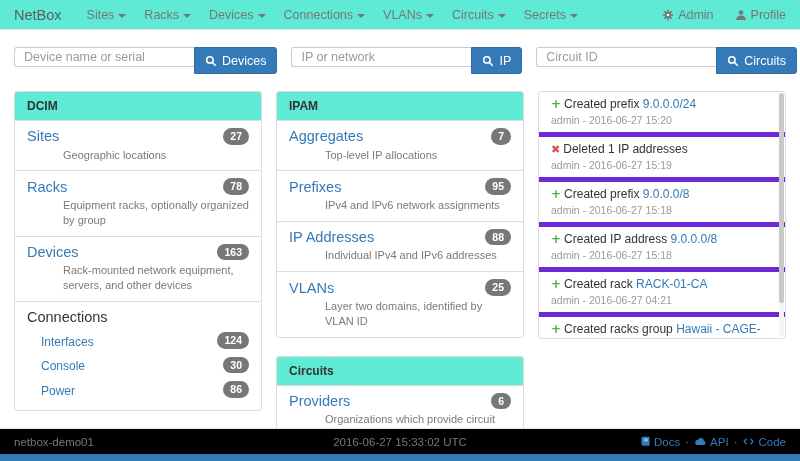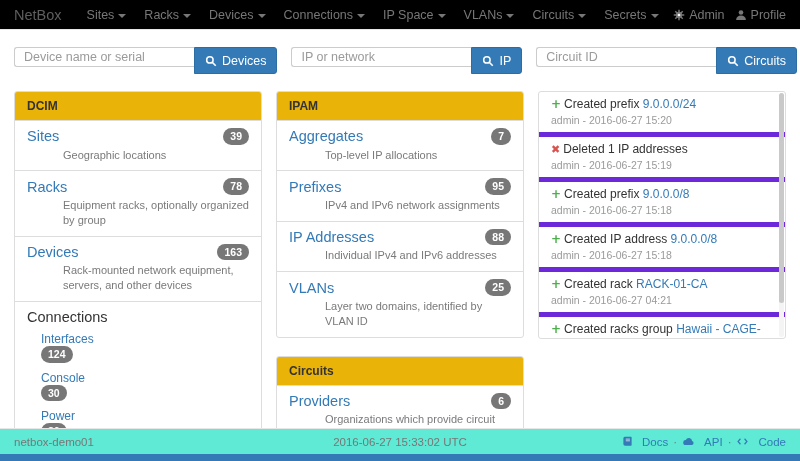--- a/index.html
+++ b/index.html
@@ -1,82 +1,82 @@
 <!DOCTYPE html>
 <html><head>
 <meta charset="utf-8">
 <style>
   * { box-sizing: border-box; margin: 0; padding: 0; }
   html, body { width: 800px; height: 461px; overflow: hidden; background: #fff;
     font-family: "Liberation Sans", "DejaVu Sans", sans-serif; }
   .page { position: relative; width: 800px; height: 461px; }
 
   
-  .navbar { height: 30px; background: #000000; border-bottom: 1px solid #e7e7e7;
+  .navbar { height: 30px; background: #5eead4; border-bottom: 1px solid #e7e7e7;
     display: flex; align-items: center; padding: 0 14px; font-size: 12.5px; color: #777; }
   .brand { font-size: 14.5px; color: #5e5e5e; margin-right: 16px; cursor: pointer; }
   .nav-item { display: flex; align-items: center; gap: 4px; padding: 0 9px; height: 30px;
     color: #777; cursor: pointer; white-space: nowrap; }
   .caret { display: inline-block; width: 0; height: 0; border-top: 4px solid #777;
     border-left: 4px solid transparent; border-right: 4px solid transparent; margin-top: 2px; }
-  .nav-right { margin-left: auto; display: flex; align-items: center; gap: 10px; }
+  .nav-right { margin-left: auto; display: flex; align-items: center; gap: 21px; }
   .nav-util { display: flex; align-items: center; gap: 4px; color: #777; cursor: pointer; }
   .nav-util svg { display: block; }
 
   
   .search-row { display: grid; grid-template-columns: 1fr 1fr 1fr; gap: 14px; margin: 17px 14px 0; }
   .input-group { display: flex; }
   .input-group input { flex: 1; min-width: 0; height: 20px; border: 1px solid #ccc;
     border-right: none; border-radius: 3px 0 0 3px; padding: 0 9px; font-size: 12.5px; color: #555;
     font-family: inherit; outline: none; }
   .input-group input::placeholder { color: #9b9b9b; }
   .btn-primary { height: 27px; background: #337ab7; border: 1px solid #2e6da4; color: #fff;
     border-radius: 0 3px 3px 0; font-size: 12.5px; padding: 0 10px; display: flex;
     align-items: center; gap: 5px; cursor: pointer; font-family: inherit; white-space: nowrap; }
 
   
   .main { display: grid; grid-template-columns: 1fr 1fr 1fr; gap: 14px; margin: 17px 14px 0; }
   .panel { border: 1px solid #ddd; border-radius: 3px; background: #fff; margin-bottom: 18px; }
-  .panel-heading { background: #eab308; border-bottom: 1px solid #ddd; padding: 7px 12px;
+  .panel-heading { background: #5eead4; border-bottom: 1px solid #ddd; padding: 7px 12px;
     font-size: 12px; font-weight: bold; color: #333; border-radius: 2px 2px 0 0; }
   .lg-item { padding: 7px 12px 8px; border-top: 1px solid #ddd; }
   .lg-item.first { border-top: none; }
   .lg-head { display: flex; align-items: center; justify-content: space-between; }
   .item-link { color: #337ab7; font-size: 14.5px; text-decoration: none; cursor: pointer; }
   .badge { background: #777; color: #fff; border-radius: 10px; font-size: 10.5px;
     font-weight: bold; padding: 2px 7px; line-height: 1.2; }
   .item-desc { color: #7a7a7a; font-size: 11px; margin-top: 3px; line-height: 1.35; margin-left: 36px; }
   .conn-title { font-size: 14.5px; color: #333; margin-bottom: 3px; }
-  .conn-row { display: flex; justify-content: space-between; align-items: flex-start;
-    padding: 4px 0 4px 14px; flex-direction: column; }
+  .conn-row { display: flex; justify-content: space-between; align-items: flex-end;
+    padding: 4px 0 4px 14px; }
   .conn-link { color: #337ab7; font-size: 12px; text-decoration: none; cursor: pointer; }
 
   
   .act-body { position: relative; height: 246px; overflow: hidden; }
   .act-item { padding: 5px 18px 6px 12px; border-top: 5px solid #6d28d9; }
   .act-item.first { border-top: none; }
   .act-line { font-size: 12px; color: #333; line-height: 15px; }
   .act-icon { font-weight: bold; margin-right: 3px; font-family: "DejaVu Sans", sans-serif; }
   .ic-plus { color: #4cae4c; }
   .ic-del { color: #d9534f; font-size: 11px; }
   .act-link { color: #337ab7; text-decoration: none; cursor: pointer; }
   .act-meta { font-size: 10.5px; color: #9a9a9a; margin-top: 2px; line-height: 12px; }
   .scrollbar { position: absolute; top: 1px; right: 1px; width: 5px; height: 244px;
     background: #f4f4f4; border-radius: 3px; cursor: pointer; }
   .scroll-thumb { width: 5px; height: 86%; background: #c9c9c9; border-radius: 3px; }
 
   
   .footer { position: absolute; left: 0; right: 0; bottom: 7px; height: 26px;
-    border-top: 1px solid #e7e7e7; background: #5eead4; display: flex; align-items: center;
+    border-top: 1px solid #e7e7e7; background: #000000; display: flex; align-items: center;
     padding: 0 14px; font-size: 11.5px; color: #777; }
   .footer-left { flex: 1; }
   .footer-center { flex: 1; text-align: center; }
   .footer-right { flex: 1; display: flex; justify-content: flex-end; align-items: center; gap: 5px; }
   .footer-link { color: #337ab7; text-decoration: none; display: flex; align-items: flex-start;
-    gap: 9px; cursor: pointer; }
+    gap: 3px; cursor: pointer; }
   .footer-sep { color: #777; }
   .bottom-bar { position: absolute; left: 0; right: 0; bottom: 0; height: 7px; background: #337ab7; }
 </style>
 </head>
 <body>
 
 <div class="page">
 
   <div class="navbar">
     <span class="brand">NetBox</span>
@@ -87,24 +87,20 @@
     <div class="nav-item">
       <span>Racks</span>
       <span class="caret"></span>
     </div>
     <div class="nav-item">
       <span>Devices</span>
       <span class="caret"></span>
     </div>
     <div class="nav-item">
       <span>Connections</span>
-      <span class="caret"></span>
-    </div>
-    <div class="nav-item">
-      <span>IP Space</span>
       <span class="caret"></span>
     </div>
     <div class="nav-item">
       <span>VLANs</span>
       <span class="caret"></span>
     </div>
     <div class="nav-item">
       <span>Circuits</span>
       <span class="caret"></span>
     </div>
@@ -171,21 +167,21 @@
   </div>
 
   <div class="main">
 
     <div>
       <div class="panel">
         <div class="panel-heading">DCIM</div>
         <div class="lg-item first">
           <div class="lg-head">
             <a class="item-link">Sites</a>
-            <span class="badge">39</span>
+            <span class="badge">27</span>
           </div>
           <div class="item-desc">Geographic locations</div>
         </div>
         <div class="lg-item">
           <div class="lg-head">
             <a class="item-link">Racks</a>
             <span class="badge">78</span>
           </div>
           <div class="item-desc">Equipment racks, optionally organized by group</div>
         </div>

